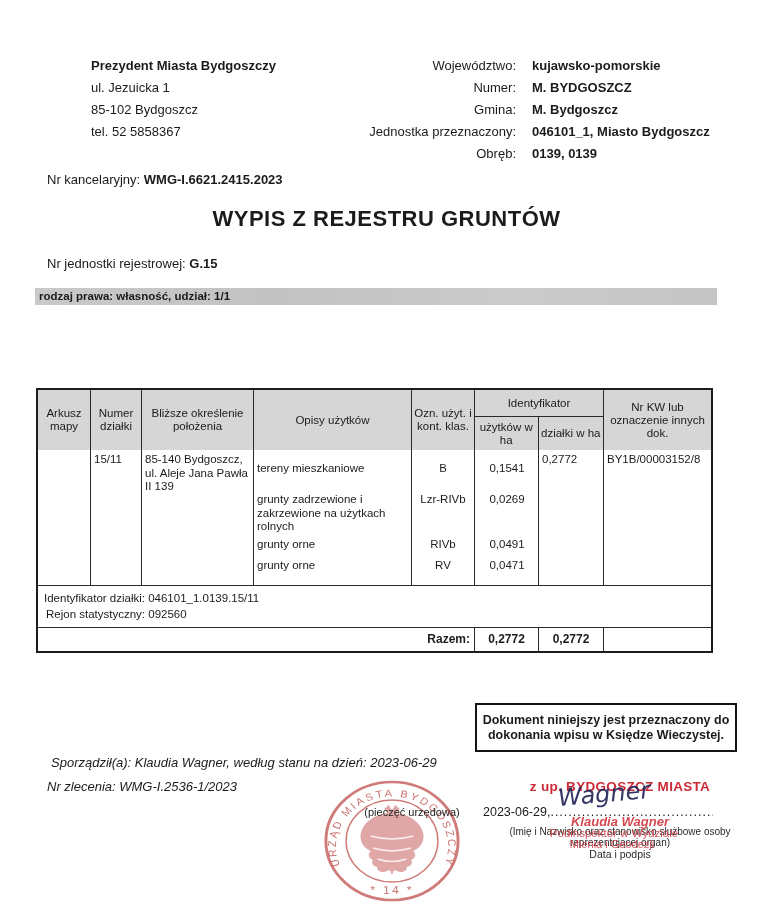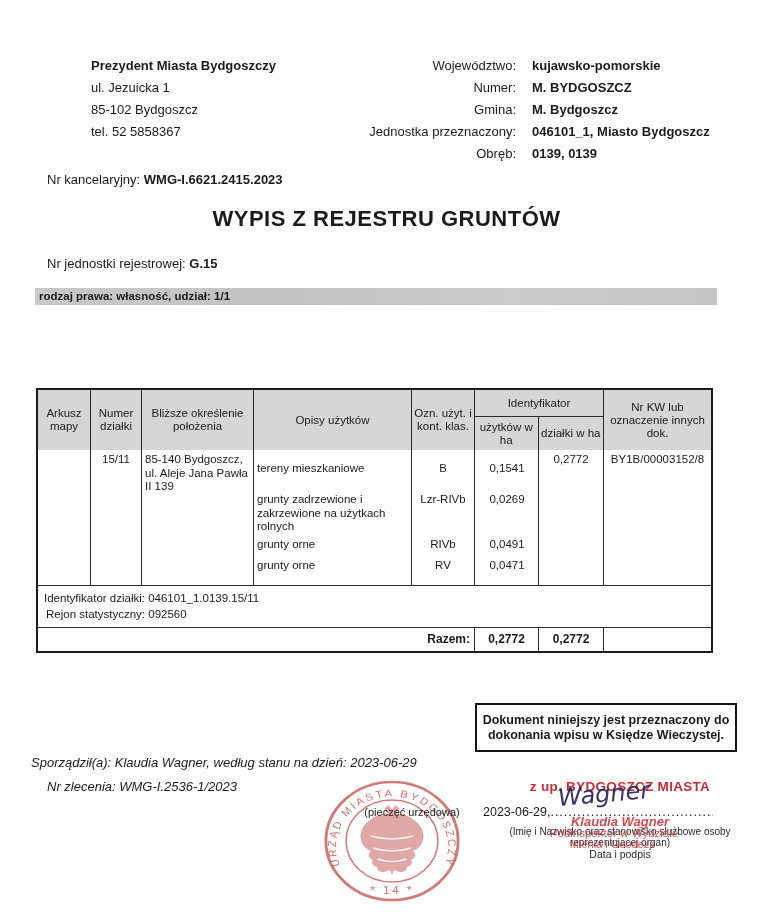--- a/index.html
+++ b/index.html
@@ -32,38 +32,38 @@
   .hgroup{border-right:1px solid #2a2a2a;display:flex;flex-direction:column;box-sizing:border-box;}
   .hgroup-top{height:27px;border-bottom:1px solid #2a2a2a;display:flex;align-items:center;justify-content:center;box-sizing:border-box;}
   .hgroup-bottom{flex:1;display:flex;}
   .hsub{display:flex;align-items:center;justify-content:center;text-align:center;line-height:13px;box-sizing:border-box;}
   .hsub1{width:64px;border-right:1px solid #2a2a2a;}
   .hsub2{width:65px;}
 
   .brow{display:grid;grid-template-columns:53px 51px 112px 285px 65px 107px;min-height:112px;}
   .bcell{border-right:1px solid #2a2a2a;box-sizing:border-box;padding:3px 3px;}
   .bcell:last-child{border-right:none;}
-  .c-center{text-align:center;}
+  .c-center{}
   .uses{display:grid;grid-template-columns:158px 63px 64px;grid-template-rows:31px 45px 21px auto;padding:0;}
   .ucell{box-sizing:border-box;padding:12px 3px;line-height:13.5px;}
   .udesc{border-right:1px solid #2a2a2a;}
   .uclass{border-right:1px solid #2a2a2a;text-align:center;}
   .uarea{text-align:center;}
   .meta-row{border-top:1px solid #2a2a2a;padding:4px 0 5px 6px;line-height:16px;}
   .trow{border-top:1px solid #2a2a2a;display:grid;grid-template-columns:437px 64px 65px 107px;height:23px;font-weight:bold;font-size:12px;}
   .tcell{border-right:1px solid #2a2a2a;box-sizing:border-box;display:flex;align-items:center;justify-content:center;}
   .tcell:last-child{border-right:none;}
   .tlabel{justify-content:flex-end;padding-right:4px;}
 
   
   #notice{left:475px;top:703px;width:262px;height:49px;border:2px solid #141414;box-sizing:border-box;
     display:flex;align-items:center;justify-content:center;text-align:center;
     font-weight:bold;font-size:12.5px;line-height:15px;padding:2px;}
 
-  #prepared{left:31px;top:755px;font-size:13px;}
+  #prepared{left:51px;top:755px;font-size:13px;}
   #order{left:47px;top:779px;font-size:13px;}
 
   
   #stamp{left:312px;top:778px;width:160px;height:130px;transform:scaleX(1.12);transform-origin:center;}
   #seal-caption{left:352px;top:806px;width:120px;text-align:center;font-size:11px;color:#232323;z-index:5;}
 
   
   .sigline{left:470px;width:300px;text-align:center;}
   #auth{top:779px;color:#cc2a36;font-weight:bold;font-size:13.5px;letter-spacing:.3px;}
   #date-row{left:483px;top:805px;width:230px;font-size:12.5px;white-space:nowrap;overflow:hidden;display:flex;}

